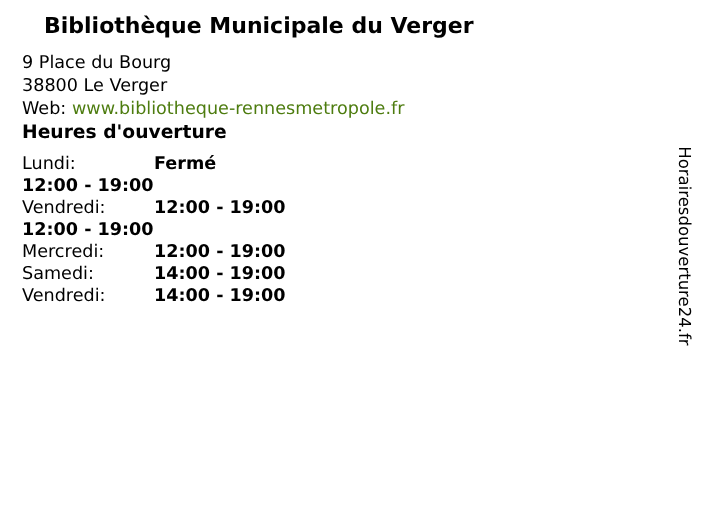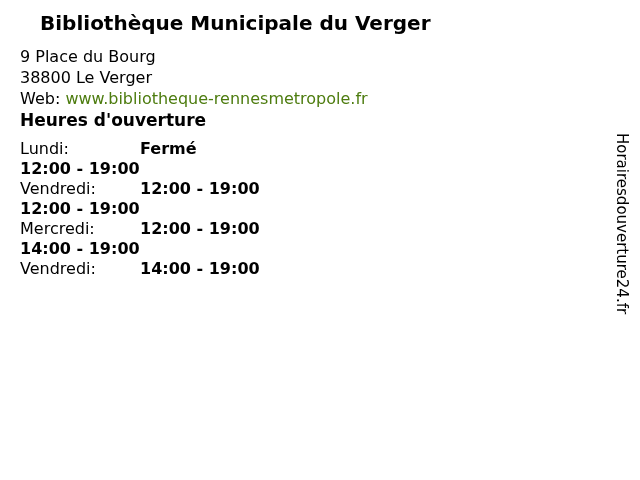--- a/index.html
+++ b/index.html
@@ -87,20 +87,21 @@
       <span class="time">12:00 - 19:00</span>
     </div>
     <div class="hours-row">
       <span class="time">12:00 - 19:00</span>
     </div>
     <div class="hours-row">
       <span class="day">Mercredi:</span>
       <span class="time">12:00 - 19:00</span>
     </div>
     <div class="hours-row">
+      <span class="day">Samedi:</span>
       <span class="time">14:00 - 19:00</span>
     </div>
     <div class="hours-row">
       <span class="day">Vendredi:</span>
       <span class="time">14:00 - 19:00</span>
     </div>
   </div>
 
 </div>
 

